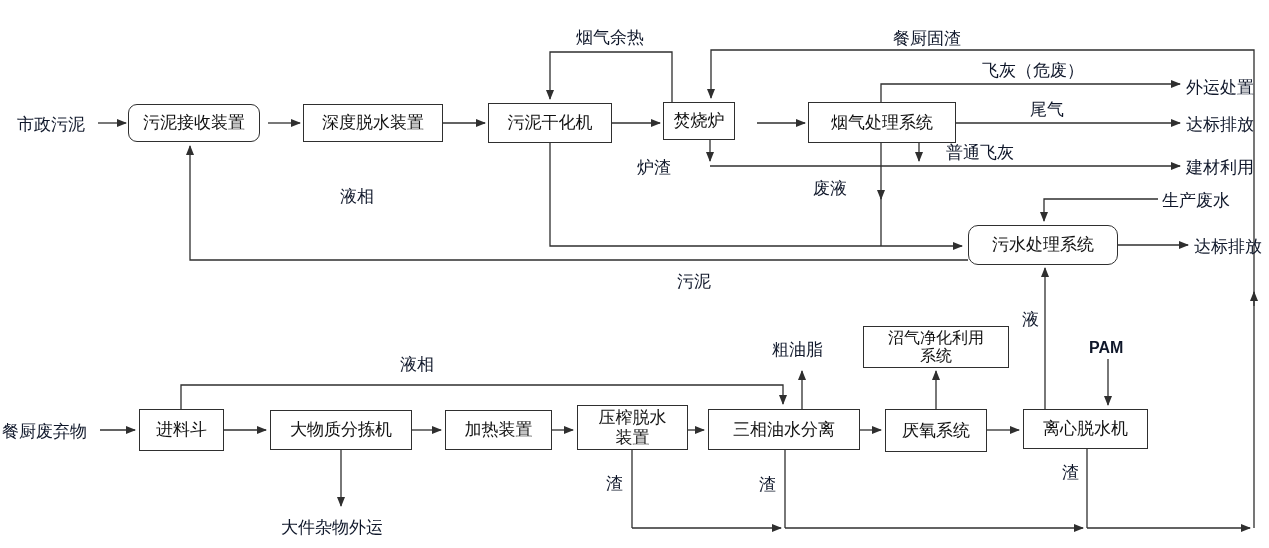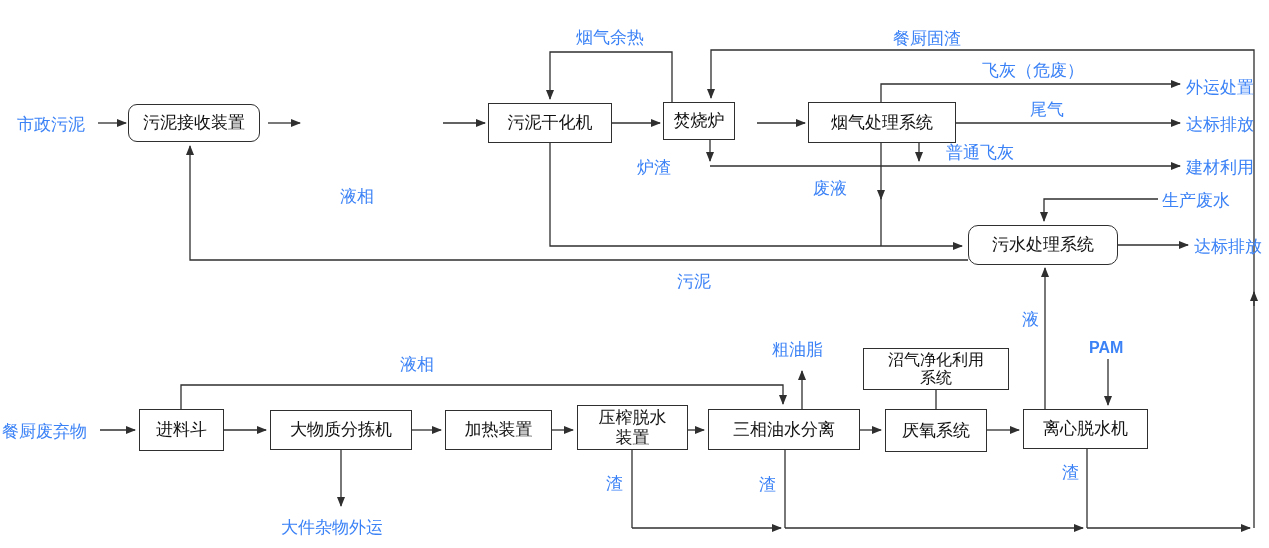--- a/index.html
+++ b/index.html
@@ -5,21 +5,21 @@
   html,body{margin:0;padding:0;background:#fff;}
   #stage{position:relative;width:1269px;height:548px;background:#ffffff;
          font-family:"Liberation Sans","DejaVu Sans",sans-serif;color:#111;overflow:hidden;}
   #wires{position:absolute;left:0;top:0;width:1269px;height:548px;}
   .box{position:absolute;border:1.6px solid #2f2f2f;background:#ffffff;
        display:flex;align-items:center;justify-content:center;text-align:center;
        font-size:17px;line-height:1.15;color:#111;box-sizing:border-box;z-index:2;}
   .box span{display:inline-block;}
   .box.wrap4 span{max-width:72px;}
   .box.wrap6 span{max-width:104px;font-size:16px;}
-  .lbl{position:absolute;font-size:17px;white-space:nowrap;color:#3b82f6;z-index:2;}
+  .lbl{position:absolute;font-size:17px;white-space:nowrap;color:#0f172a;z-index:2;}
   .lbl.pam{font-weight:600;font-size:16px;}
 </style>
 </head>
 <body>
 
 <div id="stage">
 
   <svg id="wires" viewBox="0 0 1269 548">
     <defs>
       <marker id="arr" viewBox="0 0 10 8" refX="9" refY="4" markerWidth="10" markerHeight="8" orient="auto" markerUnits="userSpaceOnUse">
@@ -74,20 +74,23 @@
       <path d="M785,450 V528"></path>
       <path d="M785,528 H1083" marker-end="url(#arr)"></path>
       <path d="M1087,449 V528"></path>
       <path d="M1087,528 H1250" marker-end="url(#arr)"></path>
     </g>
   </svg>
 
   <div class="box" style="left:128px;top:104px;width:132px;height:38px;border-radius:9px;">
       <span>污泥接收装置</span>
     </div>
+  <div class="box" style="left:303px;top:104px;width:140px;height:38px;">
+      <span>深度脱水装置</span>
+    </div>
   <div class="box" style="left:488px;top:103px;width:124px;height:40px;">
       <span>污泥干化机</span>
     </div>
   <div class="box" style="left:663px;top:102px;width:72px;height:38px;">
       <span>焚烧炉</span>
     </div>
   <div class="box" style="left:808px;top:102px;width:148px;height:41px;">
       <span>烟气处理系统</span>
     </div>
   <div class="box" style="left:968px;top:225px;width:150px;height:40px;border-radius:10px;">
@@ -108,21 +111,21 @@
     </div>
   <div class="box" style="left:708px;top:409px;width:152px;height:41px;">
       <span>三相油水分离</span>
     </div>
   <div class="box" style="left:885px;top:409px;width:102px;height:43px;">
       <span>厌氧系统</span>
     </div>
   <div class="box" style="left:1023px;top:409px;width:125px;height:40px;">
       <span>离心脱水机</span>
     </div>
-  <div class="box wrap6" style="left:863px;top:326px;width:146px;height:42px;margin-top:22px;">
+  <div class="box wrap6" style="left:863px;top:326px;width:146px;height:42px;">
       <span>沼气净化利用系统</span>
     </div>
 
   <span class="lbl" style="left:17px;top:113px;">市政污泥</span>
   <span class="lbl" style="left:576px;top:26px;">烟气余热</span>
   <span class="lbl" style="left:893px;top:27px;">餐厨固渣</span>
   <span class="lbl" style="left:982px;top:59px;">飞灰（危废）</span>
   <span class="lbl" style="left:1030px;top:98px;">尾气</span>
   <span class="lbl" style="left:946px;top:141px;">普通飞灰</span>
   <span class="lbl" style="left:637px;top:156px;">炉渣</span>

